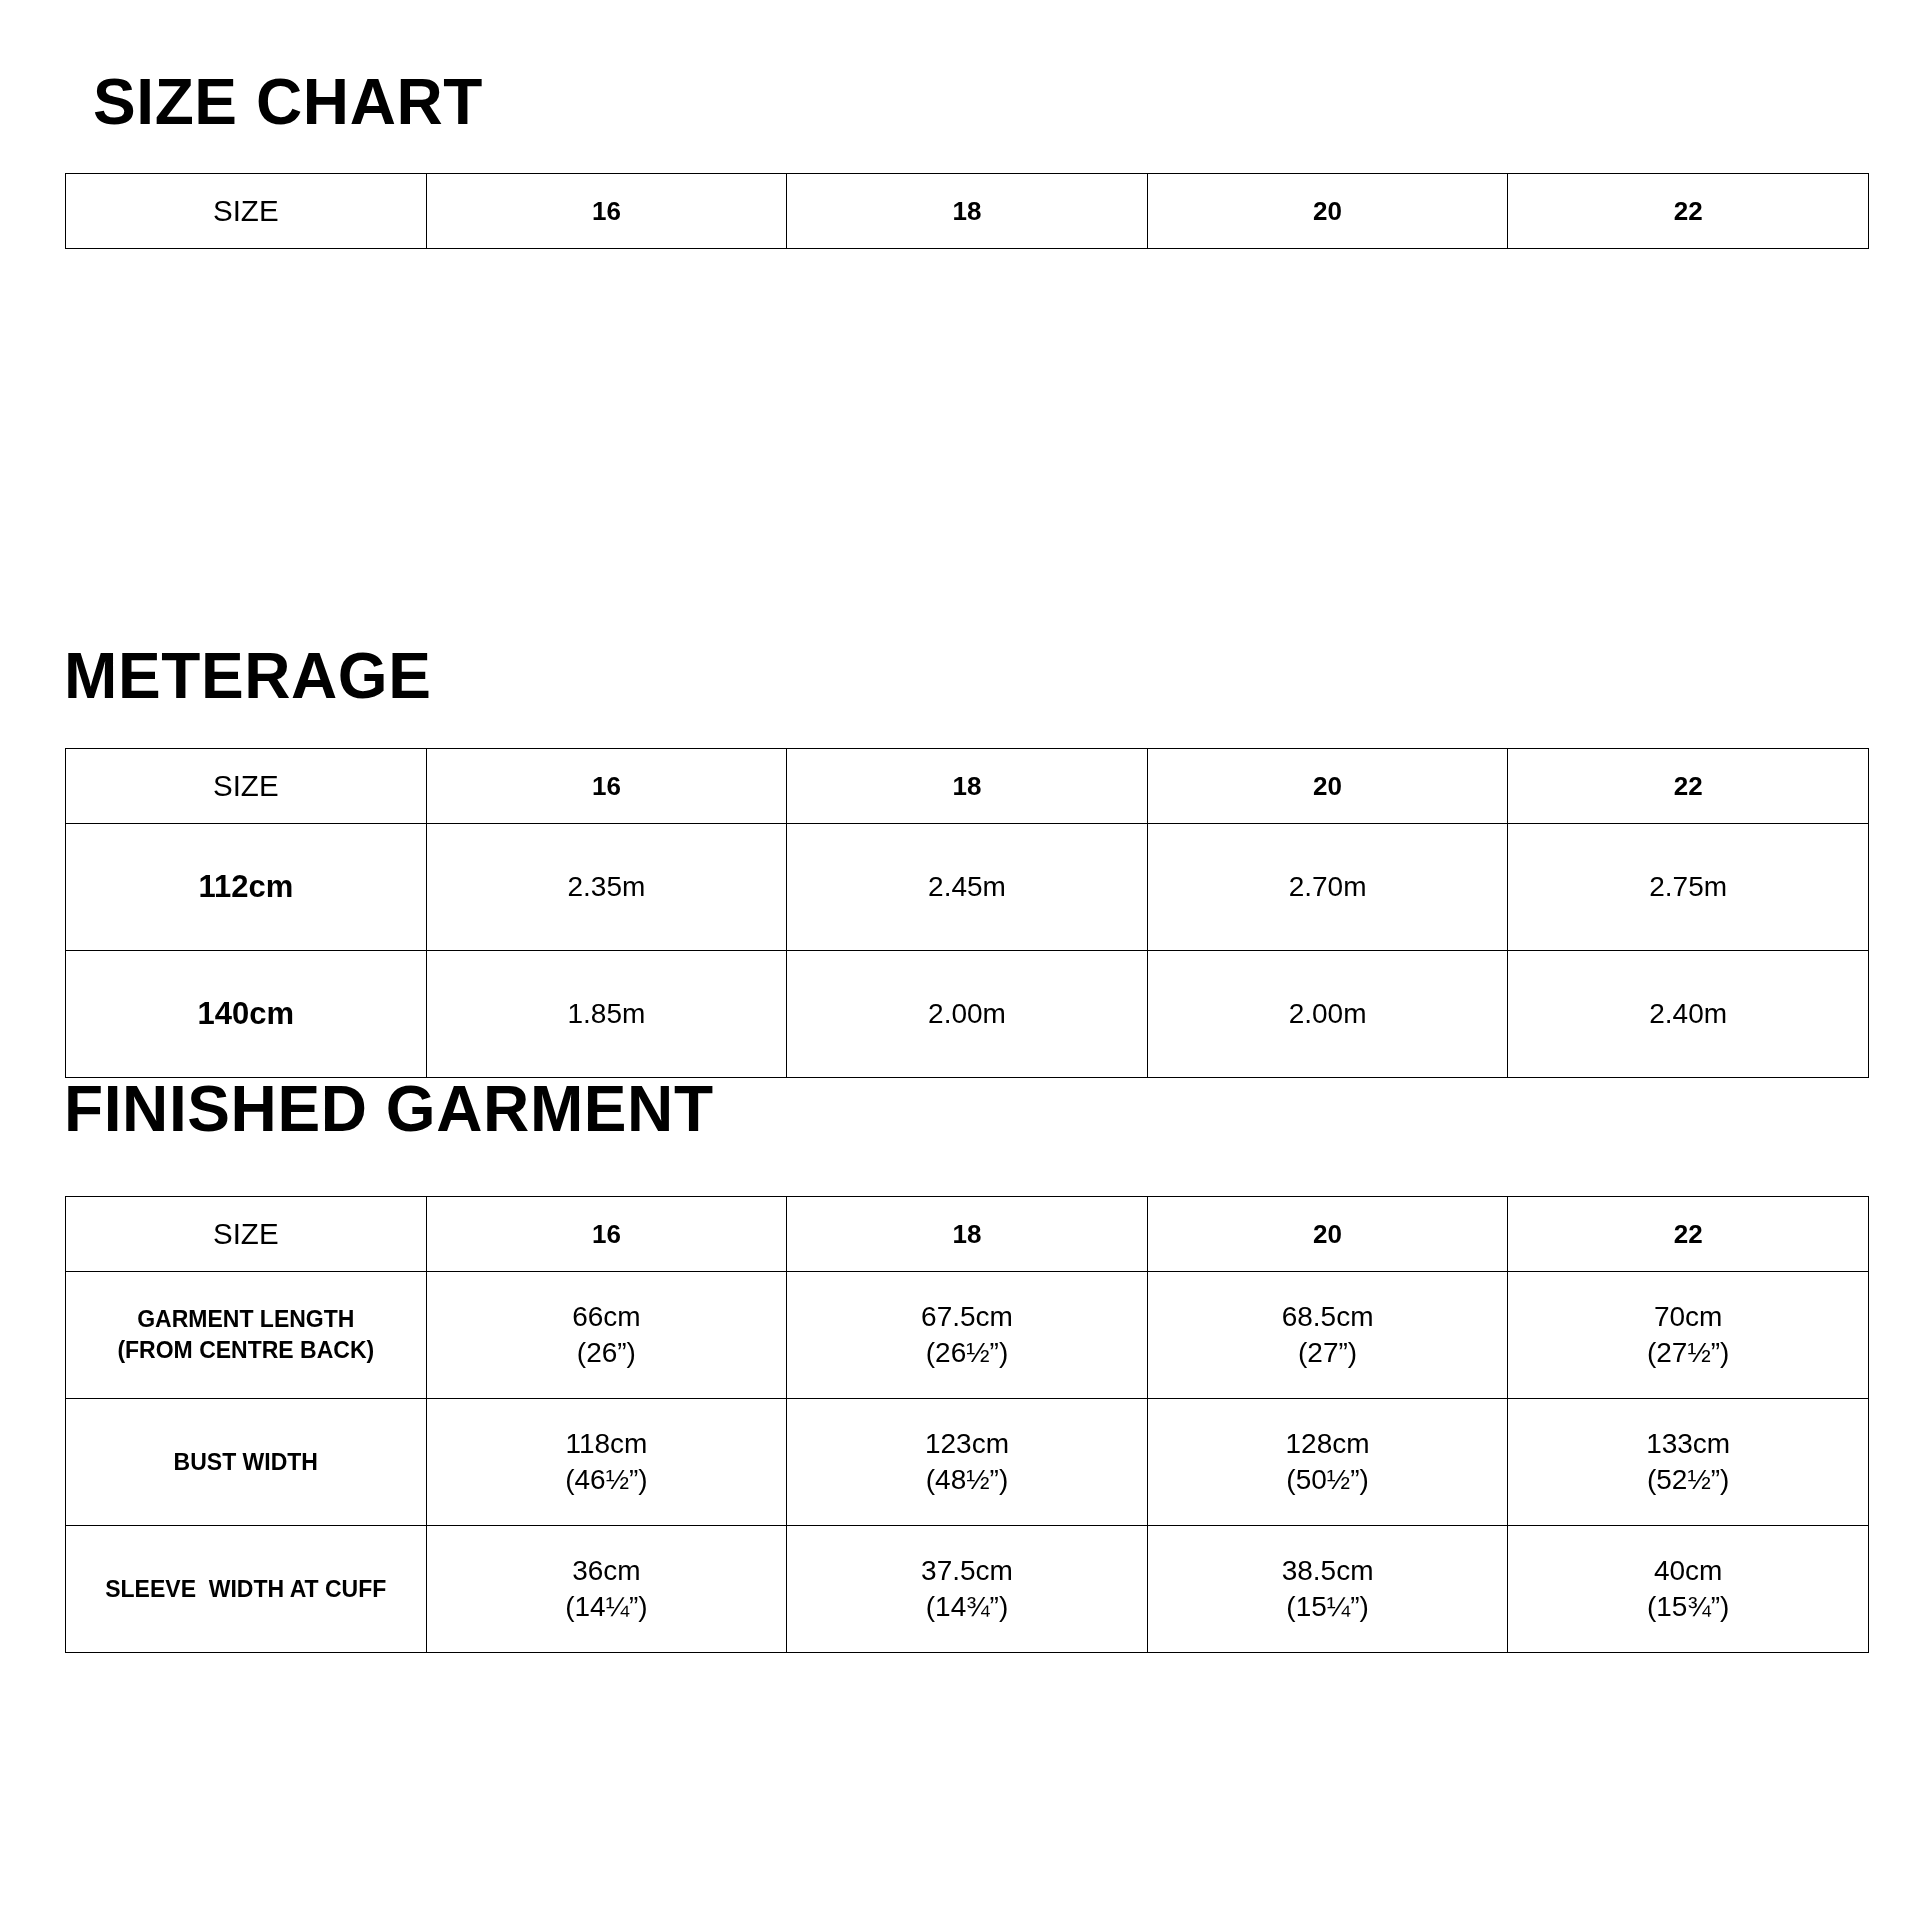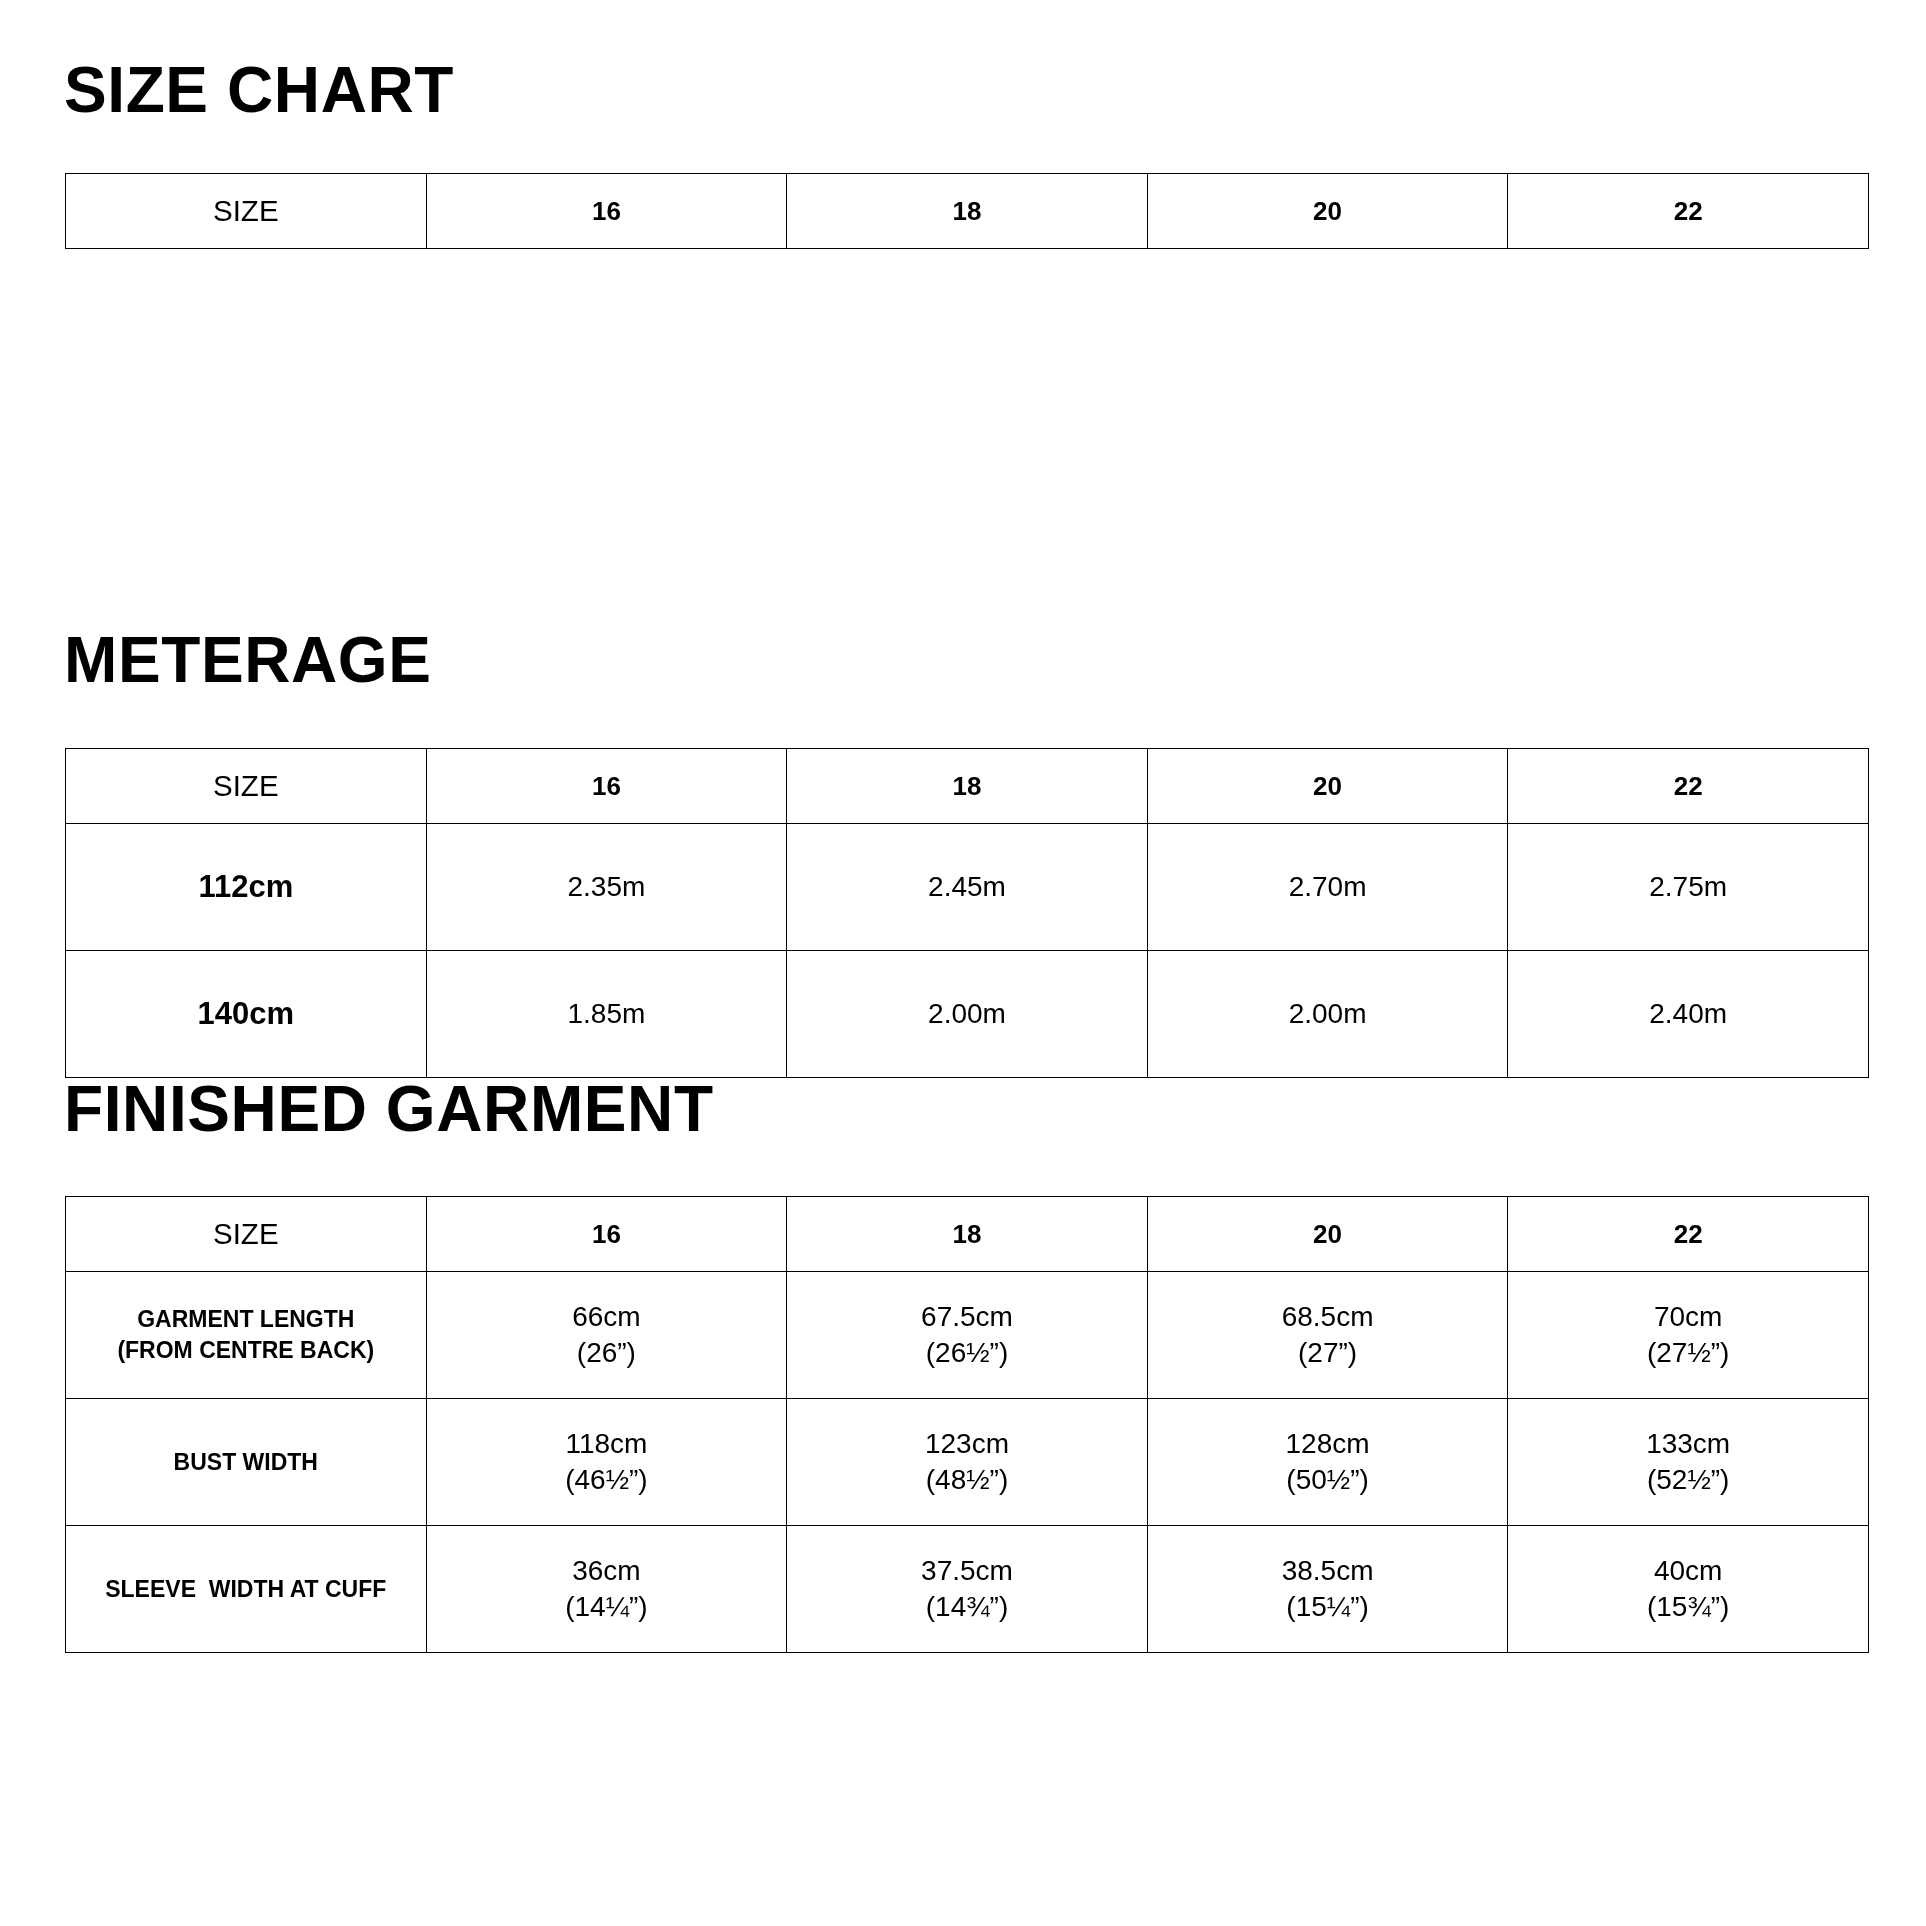--- a/index.html
+++ b/index.html
@@ -59,22 +59,22 @@
     line-height: 31px;
   }
   td.val {
     font-size: 28px;
     line-height: 36px;
   }
   .line { display: block; }
   #t-size { top: 138px; }
   #t-meter { top: 713px; }
   #t-fin { top: 1161px; }
-  #title-size { top: 58px; }
-  #title-meter { top: 628px; }
+  #title-size { top: 70px; margin-left: 29px; }
+  #title-meter { top: 644px; }
   #title-fin { top: 1077px; }
 </style>
 </head>
 <body>
 
 <h1 id="title-size" class="section-title">SIZE CHART</h1>
 <table id="t-size" class="grid">
   <tbody>
       <tr class="head-row">
     <th class="size-head">SIZE</th>

